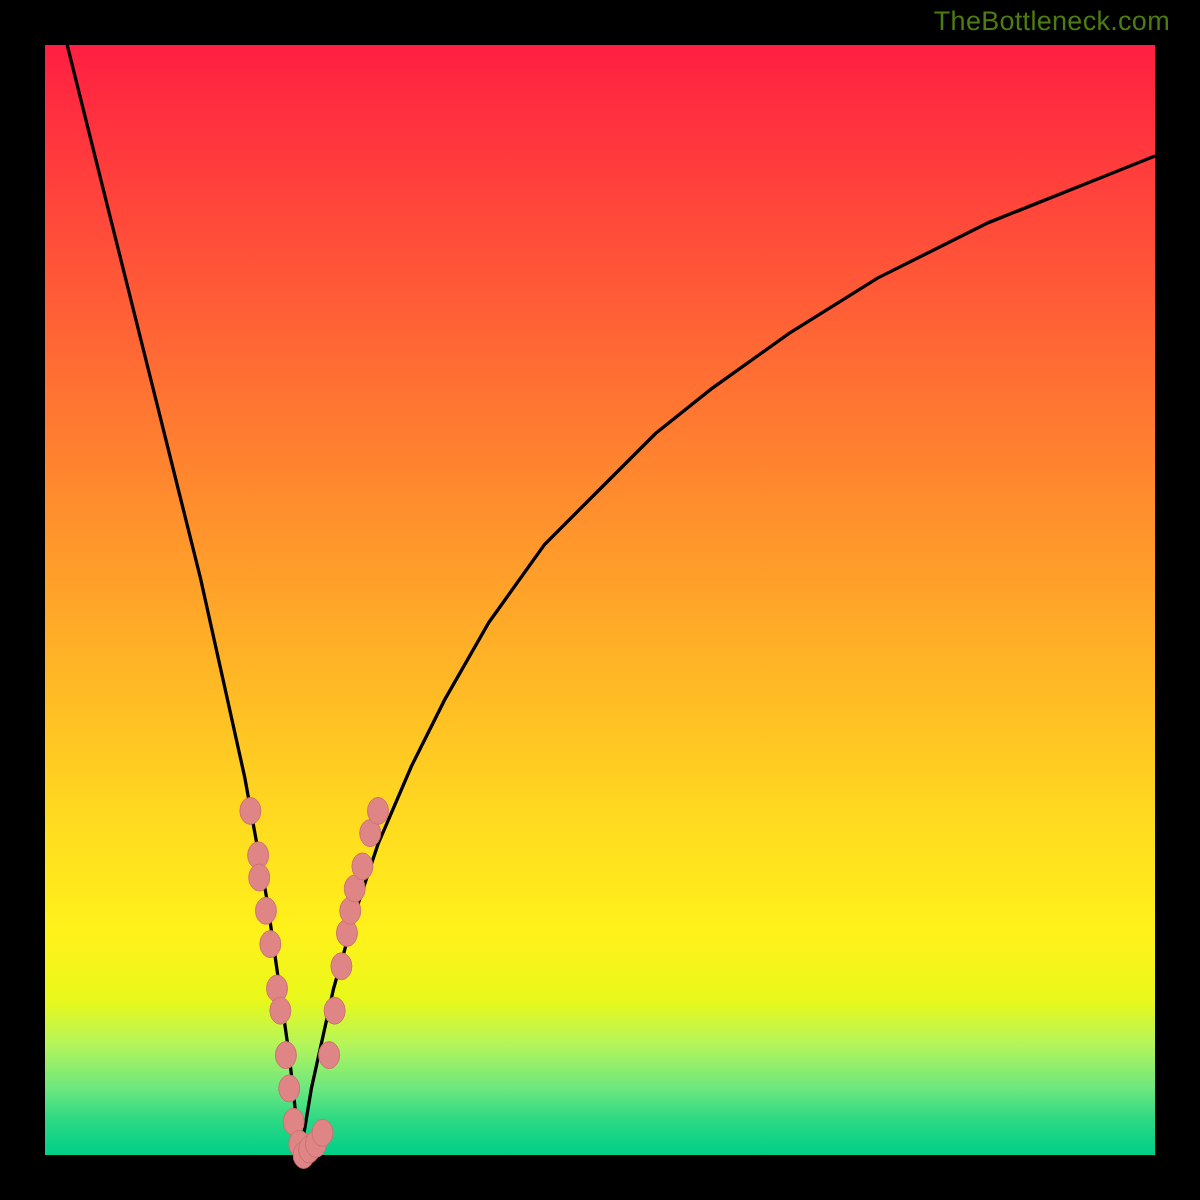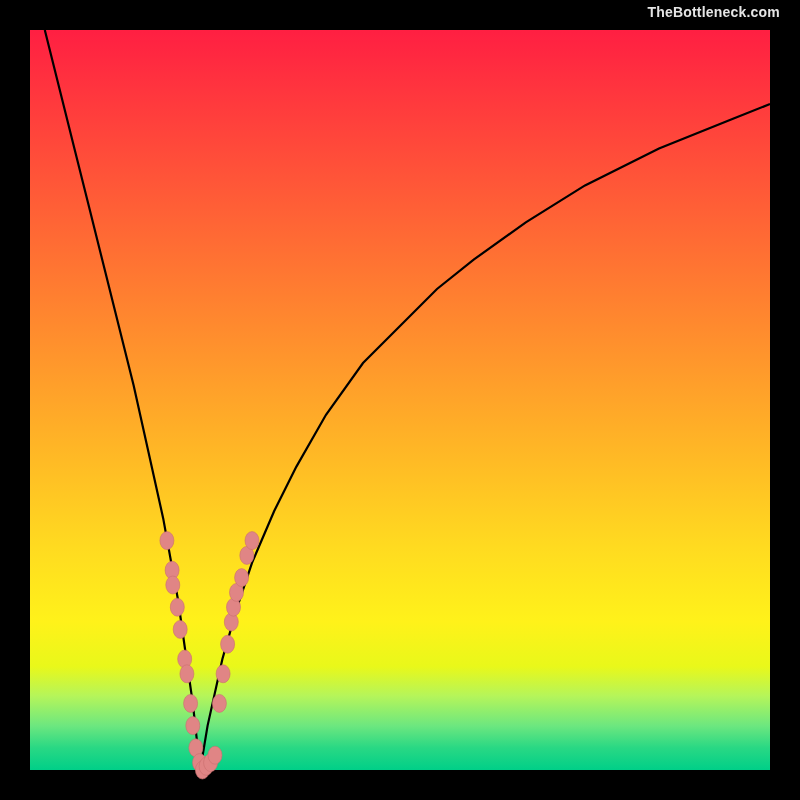--- a/index.html
+++ b/index.html
@@ -58,24 +58,24 @@
   }
   .datapoint {
     fill: #e08585;
     stroke: #c96f6f;
     stroke-width: 0.6;
   }
   .watermark {
     position: absolute;
     top: 4px;
     right: 20px;
-    color: #e5e5e5;
-    font-size: 14px;
+    color: #4d7c0f;
+    font-size: 18px;
     letter-spacing: 0.2px;
-    font-weight: 700;
+    font-weight: 400;
   }
 </style>
 </head>
 <body>
 
 <div class="frame">
   <div class="plot"></div>
 
   <svg class="overlay" viewBox="0 0 740 740">
     <path id="curve-path" class="curve" d="M14.8 0.0 L29.6 59.2 L44.4 118.4 L59.2 177.6 L74.0 236.8 L88.8 296.0 L103.6 355.2 L118.4 421.8 L133.2 488.4 L148.0 569.8 L162.8 673.4 L170.2 740.0 L177.6 695.6 L192.4 629.0 L207.2 577.2 L222.0 532.8 L244.2 481.0 L266.4 436.6 L296.0 384.8 L333.0 333.0 L370.0 296.0 L407.0 259.0 L444.0 229.4 L495.8 192.4 L555.0 155.4 L629.0 118.4 L703.0 88.8 L740.0 74.0"></path>

